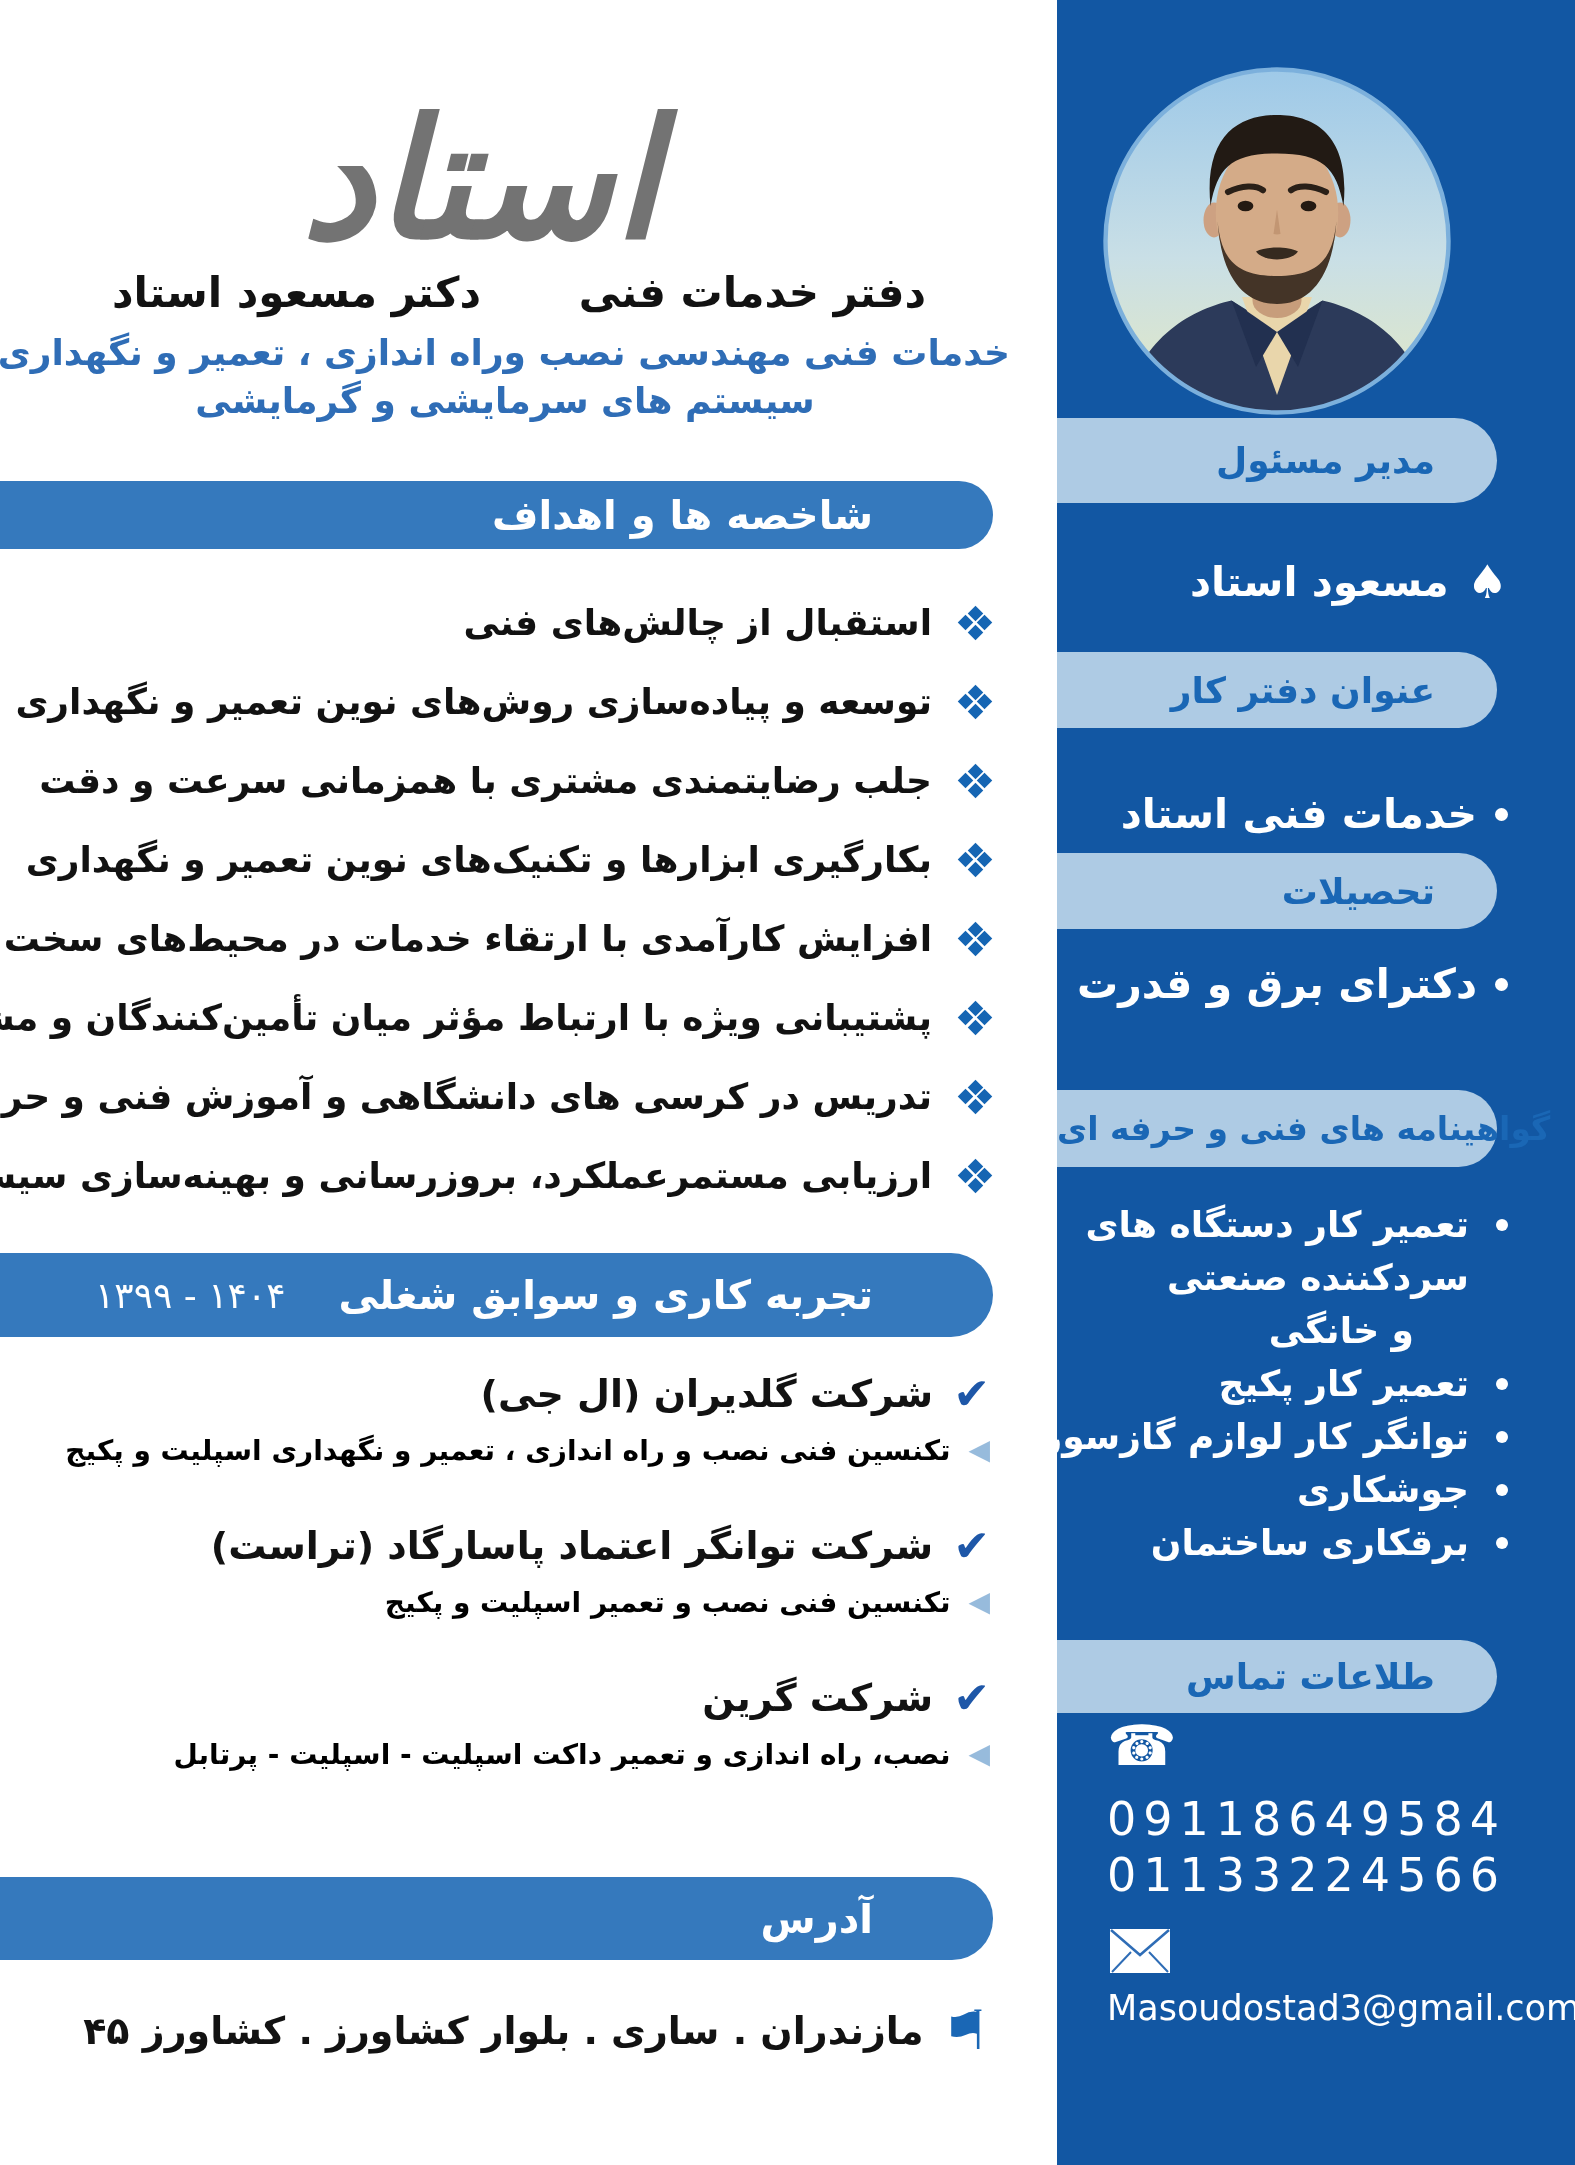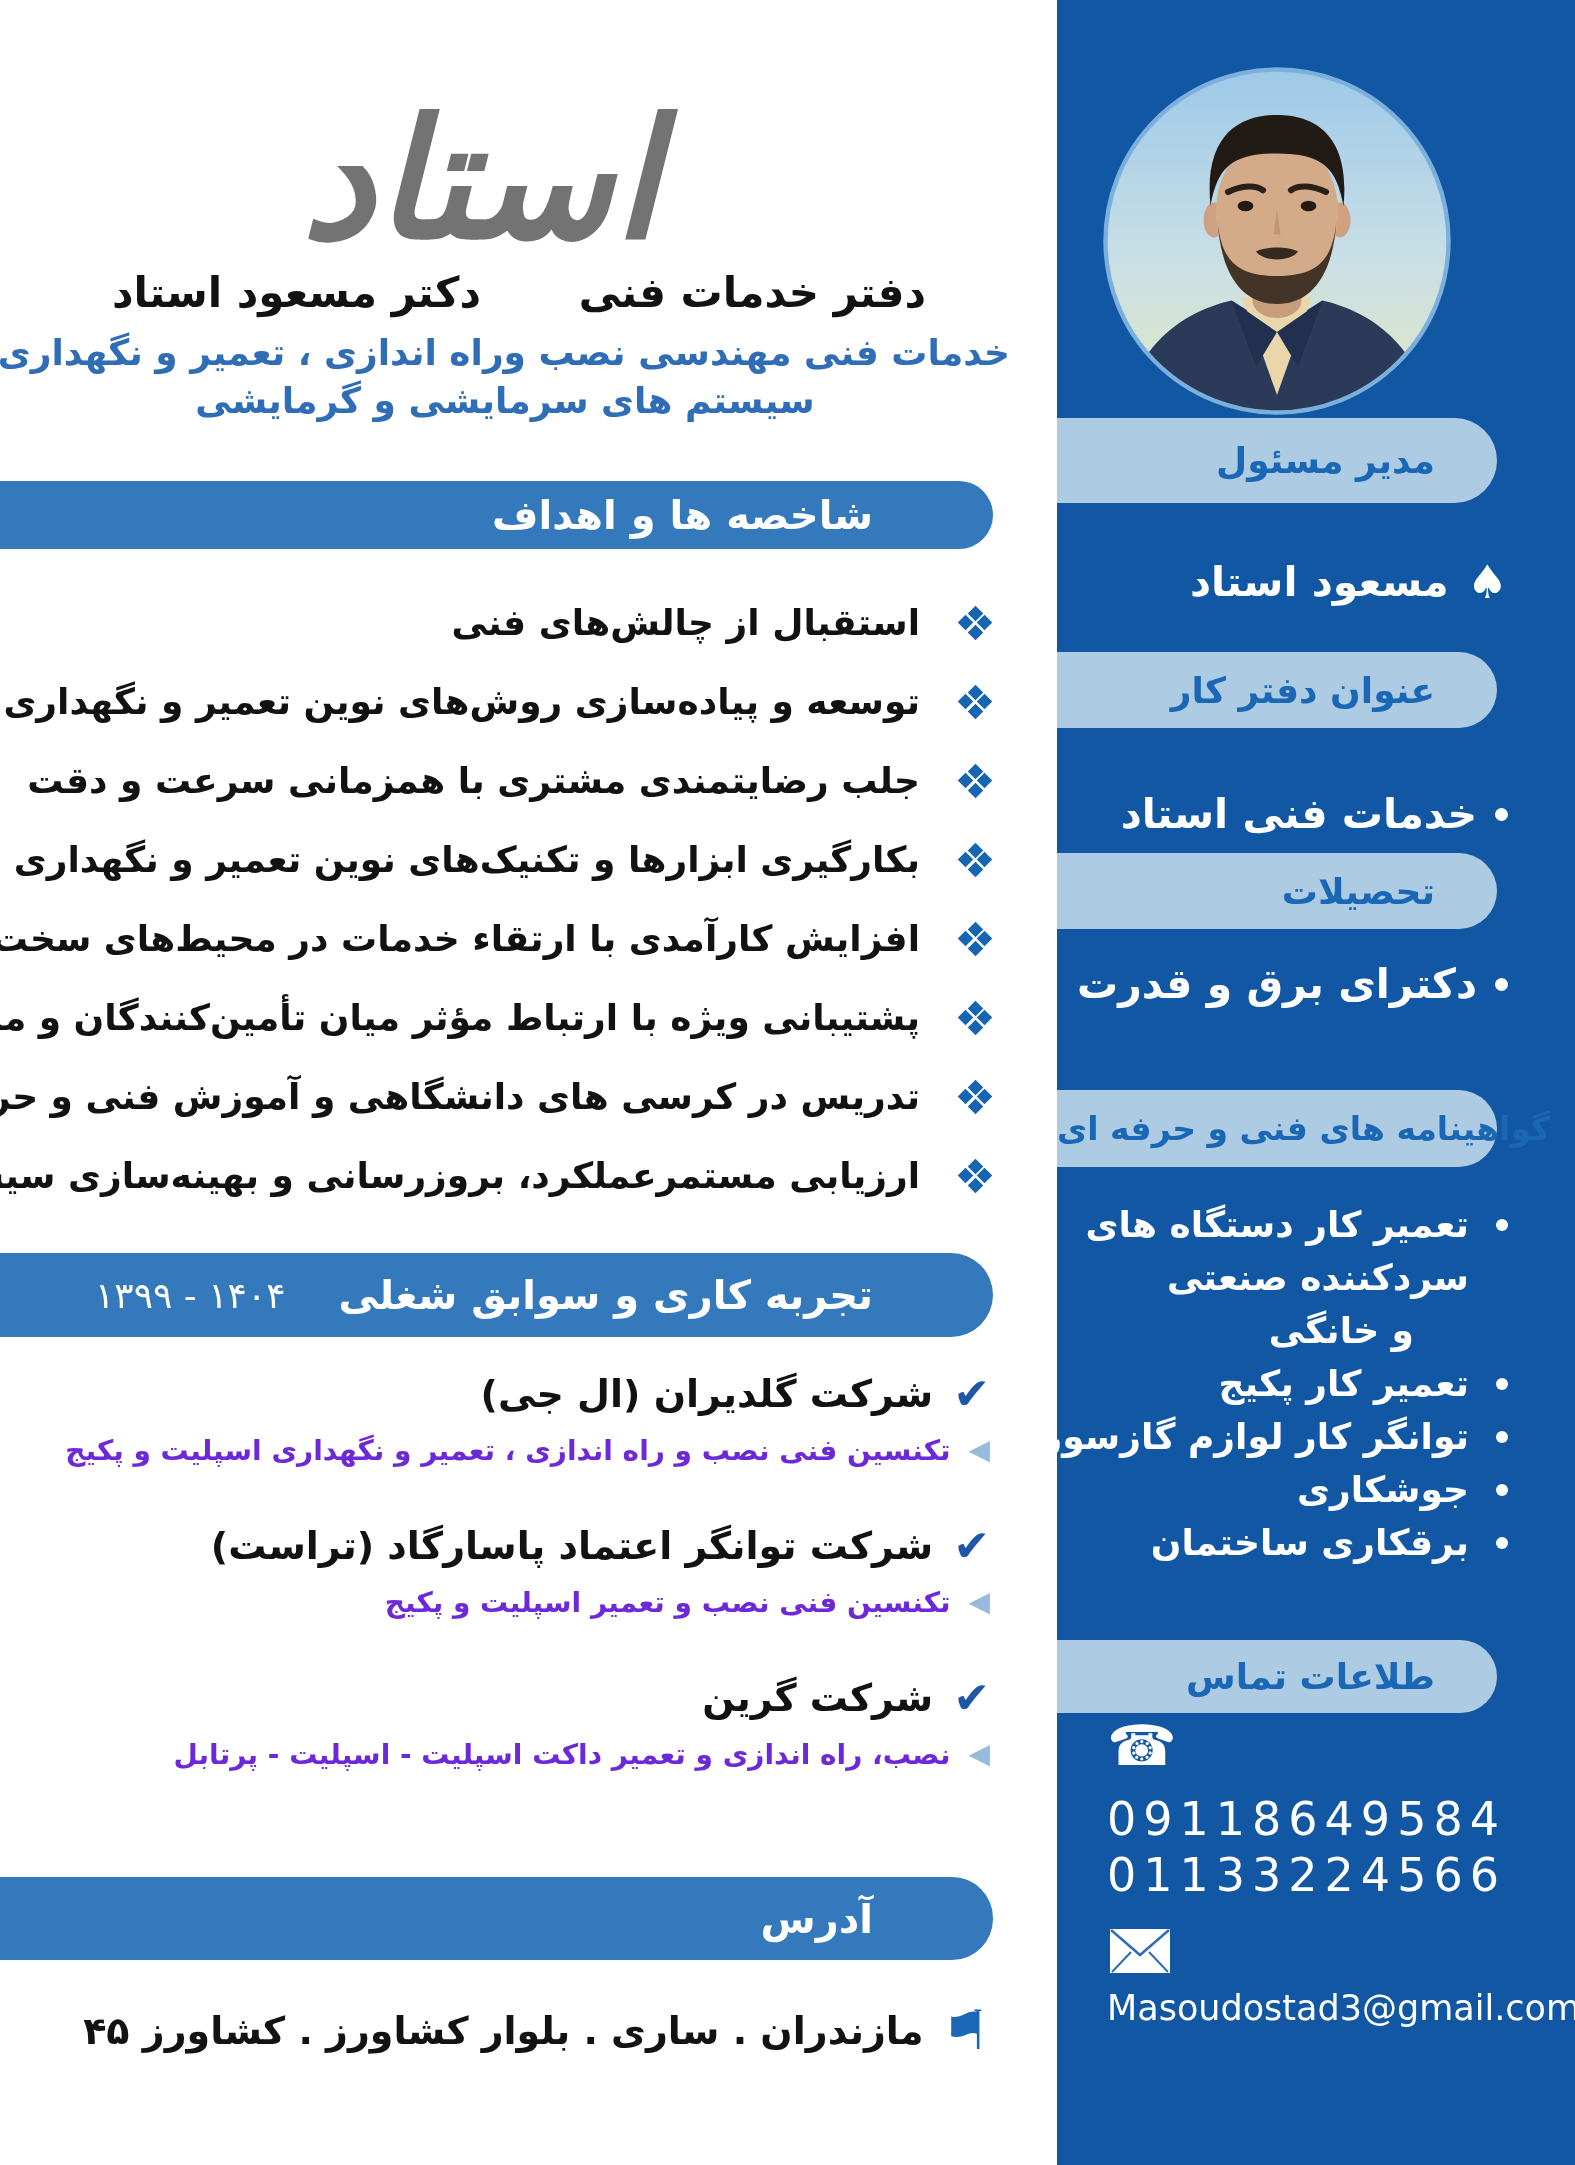--- a/index.html
+++ b/index.html
@@ -18,37 +18,37 @@
 
   .section-bar{position:absolute;left:0;width:993px;height:68px;background:#3579bd;
                border-radius:0 39px 39px 0;display:flex;align-items:center;direction:ltr;}
   .section-bar .bar-title{margin-left:auto;padding-right:120px;color:#ffffff;font-weight:bold;font-size:40px;direction:rtl;white-space:nowrap;}
   .bar-goals{top:481px;}
   .bar-exp{top:1253px;height:84px;border-radius:0 42px 42px 0;}
   .bar-exp .dates{padding-left:95px;color:#ffffff;font-size:36px;letter-spacing:8px;direction:rtl;white-space:nowrap;}
   .bar-addr{top:1877px;height:83px;border-radius:0 41px 41px 0;}
 
   .goals{position:absolute;top:583px;right:585px;width:930px;margin:0;padding:0;list-style:none;}
-  .goals li{display:flex;direction:rtl;align-items:center;height:79px;gap:40px;}
+  .goals li{display:flex;direction:rtl;align-items:center;height:79px;gap:28px;}
   .goals .gtext{font-size:36px;font-weight:bold;color:#121212;white-space:nowrap;}
   .gbullet{position:relative;width:30px;height:30px;flex:0 0 30px;}
   .gbullet i{position:absolute;width:11px;height:11px;background:#1565b3;transform:rotate(45deg);}
   .gbullet i:nth-child(1){left:9.5px;top:0;}
   .gbullet i:nth-child(2){left:9.5px;bottom:0;}
   .gbullet i:nth-child(3){left:0;top:9.5px;}
   .gbullet i:nth-child(4){right:0;top:9.5px;}
 
   .exp{position:absolute;top:1362px;right:585px;width:930px;direction:rtl;}
   .exp-entry{margin-bottom:40px;}
   .company-row{display:flex;direction:rtl;align-items:center;gap:20px;height:64px;}
   .check{color:#1e57a8;font-size:44px;line-height:1;}
   .company{font-size:38px;font-weight:bold;color:#121212;white-space:nowrap;}
   .role-row{display:flex;direction:rtl;align-items:center;gap:18px;height:48px;}
   .tri{color:#97bbdc;font-size:28px;line-height:1;}
-  .role{font-size:28px;font-weight:bold;color:#6d28d9;white-space:nowrap;}
+  .role{font-size:28px;font-weight:bold;color:#000000;white-space:nowrap;}
 
   .address-row{position:absolute;top:2000px;right:585px;width:930px;display:flex;direction:rtl;align-items:center;gap:18px;height:62px;}
   .flag{color:#1a67b5;font-size:54px;line-height:1;display:inline-block;transform:scaleX(-1);}
   .address-text{font-size:38px;font-weight:bold;color:#121212;white-space:nowrap;}
 
   
   .sidebar{position:absolute;top:0;left:1057px;width:518px;height:2165px;background:#1257a3;}
   .photo-wrap{position:absolute;top:66px;left:45px;width:350px;height:350px;border-radius:50%;}
   .pill{position:absolute;left:0;width:440px;background:#aecbe4;display:flex;align-items:center;direction:ltr;}
   .pill .pill-label{margin-left:auto;padding-right:62px;color:#1a67b5;font-weight:bold;font-size:36px;direction:rtl;white-space:nowrap;}

